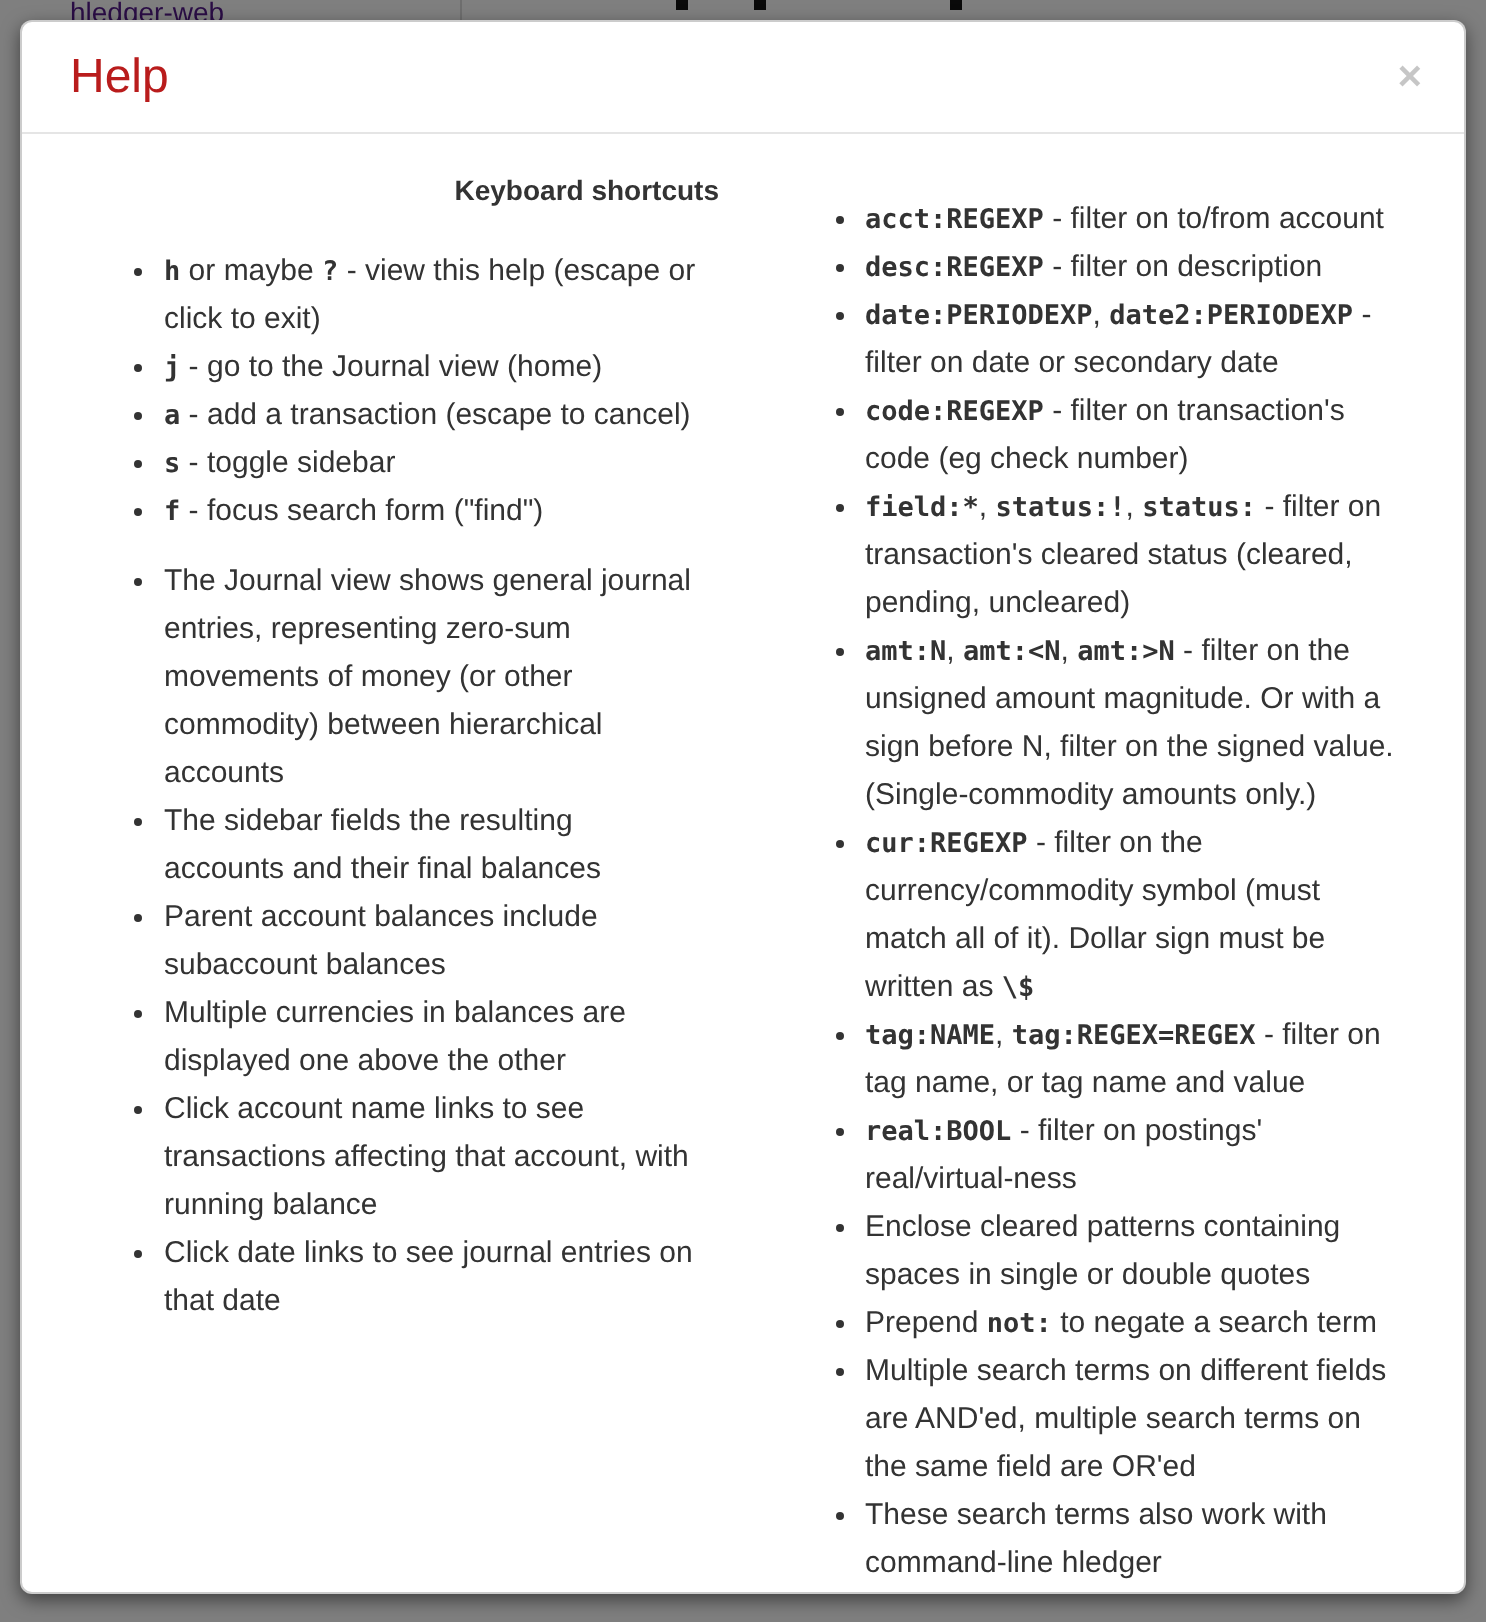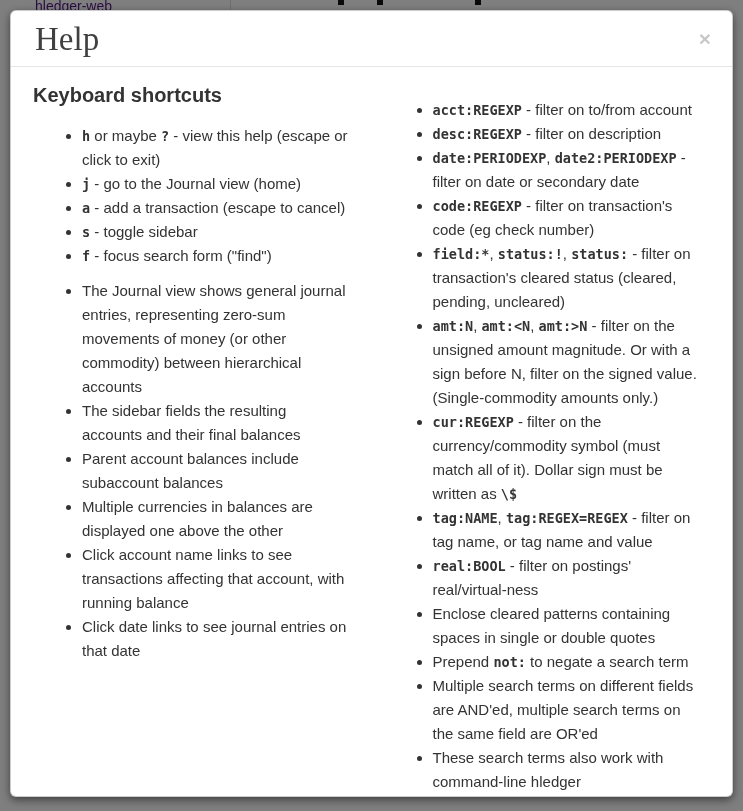--- a/index.html
+++ b/index.html
@@ -37,38 +37,38 @@
     border-radius: 6px;
     box-shadow: 0 3px 9px rgba(0,0,0,0.5);
     overflow: hidden;
   }
   .modal-header {
     position: relative;
     padding: 13px 24px 12px;
     border-bottom: 1px solid #e5e5e5;
   }
   .modal-title {
-    font-size: 33px; line-height: 30px; font-weight: 400; color: #404040; font-family: Liberation Serif, serif;
+    font-size: 24px; line-height: 30px; font-weight: 400; color: #b91c1c;
   }
   .close-btn {
     position: absolute; right: 21px; top: 17px;
     background: none; border: 0; padding: 0;
     font-family: "Liberation Sans", sans-serif;
     font-size: 21px; font-weight: bold; line-height: 1;
     color: #000; opacity: 0.22; cursor: pointer;
   }
   .modal-body {
     display: flex; gap: 24px;
     padding: 20px 22px 25px;
     box-sizing: border-box;
   }
   .col { flex: 1; min-width: 0; }
   .section-heading {
-    font-size: 20px; font-weight: bold; color: #333;
-    margin: 0 0 21px; line-height: 16px;
+    font-size: 14px; font-weight: bold; color: #333;
+    margin: 0 0 21px; line-height: 16px; text-align: right;
   }
   .section-heading.spaced { margin-top: 22px; }
   .col ul { margin: 11px; padding: 0 0 0 38px; }
   .col li {
     font-size: 15px; line-height: 24px; color: #333;
   }
   .col li code {
     font-family: "DejaVu Sans Mono", monospace;
     font-weight: bold;
     font-size: 13.5px;

